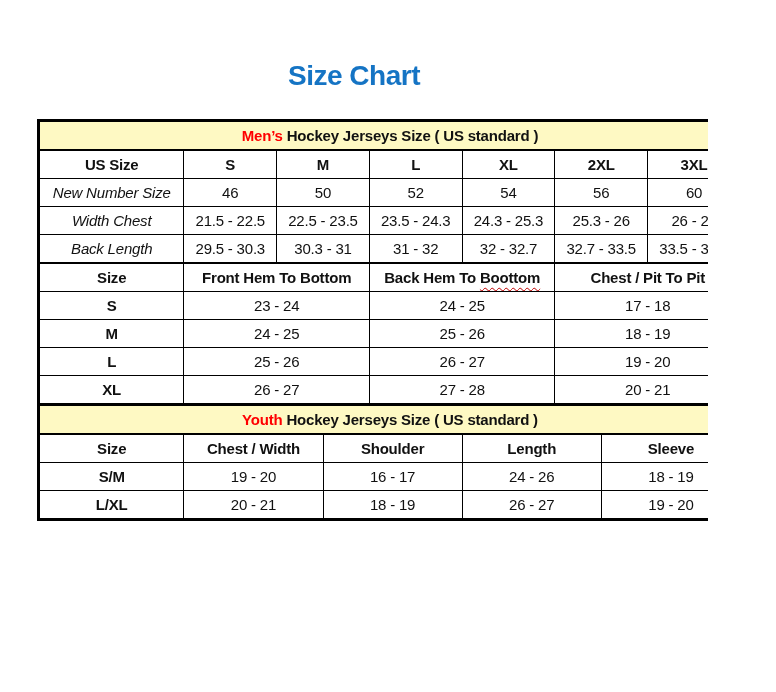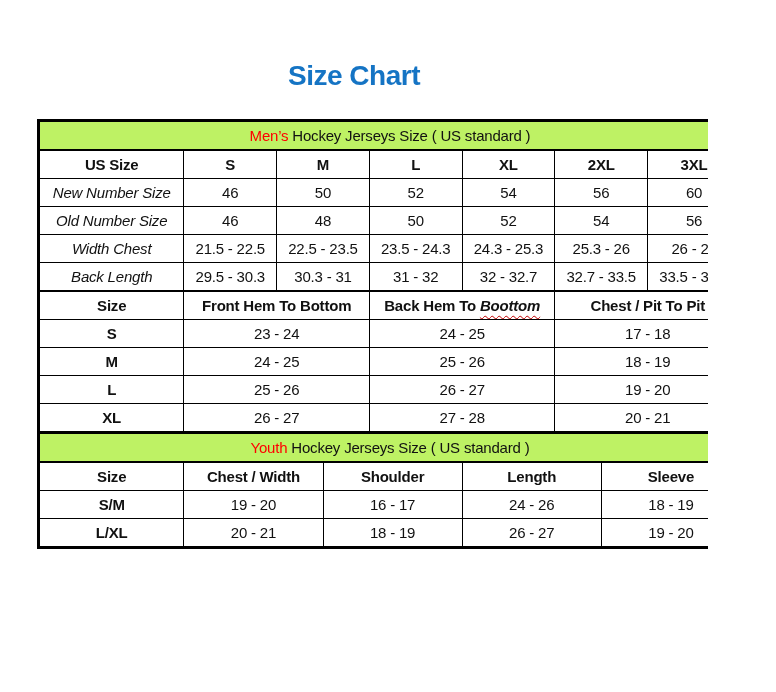--- a/index.html
+++ b/index.html
@@ -42,40 +42,39 @@
     vertical-align: middle;
     height: 27px;
     font-size: 15px;
     color: #111111;
     padding: 0 2px;
     letter-spacing: -0.2px;
     overflow: hidden;
     white-space: nowrap;
   }
   td.banner {
-    background: #bef264;
+    background: #fef9c3;
     border-top: 2px solid #000000 !important;
     border-bottom: 2px solid #000000 !important;
     height: 33px;
     font-size: 17px;
-    font-weight: normal;
+    font-weight: bold;
     color: #000000;
   }
   table.first-section td.banner { border-top-width: 1px !important; }
   .accent { color: #FF0000; }
   th.col-header { font-weight: bold; margin-left: 15px; }
   td.row-label { font-weight: normal; font-style: italic; }
   td.row-label-bold { font-weight: bold; }
   .squiggle {
     text-decoration-line: underline;
     text-decoration-style: wavy;
     text-decoration-color: #C00000;
     text-decoration-thickness: 1px;
     text-underline-offset: 4px;
-    font-style: italic;
   }
 </style>
 </head>
 <body>
 
 <div class="page">
 
   <h1 class="page-title">Size Chart</h1>
 
   <div class="chart-wrap">
@@ -104,29 +103,20 @@
         <th class="col-header">3XL</th>
       </tr>
       <tr>
         <td class="row-label">New Number Size</td>
         <td>46</td>
         <td>50</td>
         <td>52</td>
         <td>54</td>
         <td>56</td>
         <td>60</td>
-      </tr>
-      <tr>
-        <td class="row-label">Old Number Size</td>
-        <td>46</td>
-        <td>48</td>
-        <td>50</td>
-        <td>52</td>
-        <td>54</td>
-        <td>56</td>
       </tr>
       <tr>
         <td class="row-label">Width Chest</td>
         <td>21.5 - 22.5</td>
         <td>22.5 - 23.5</td>
         <td>23.5 - 24.3</td>
         <td>24.3 - 25.3</td>
         <td>25.3 - 26</td>
         <td>26 - 27</td>
       </tr>

